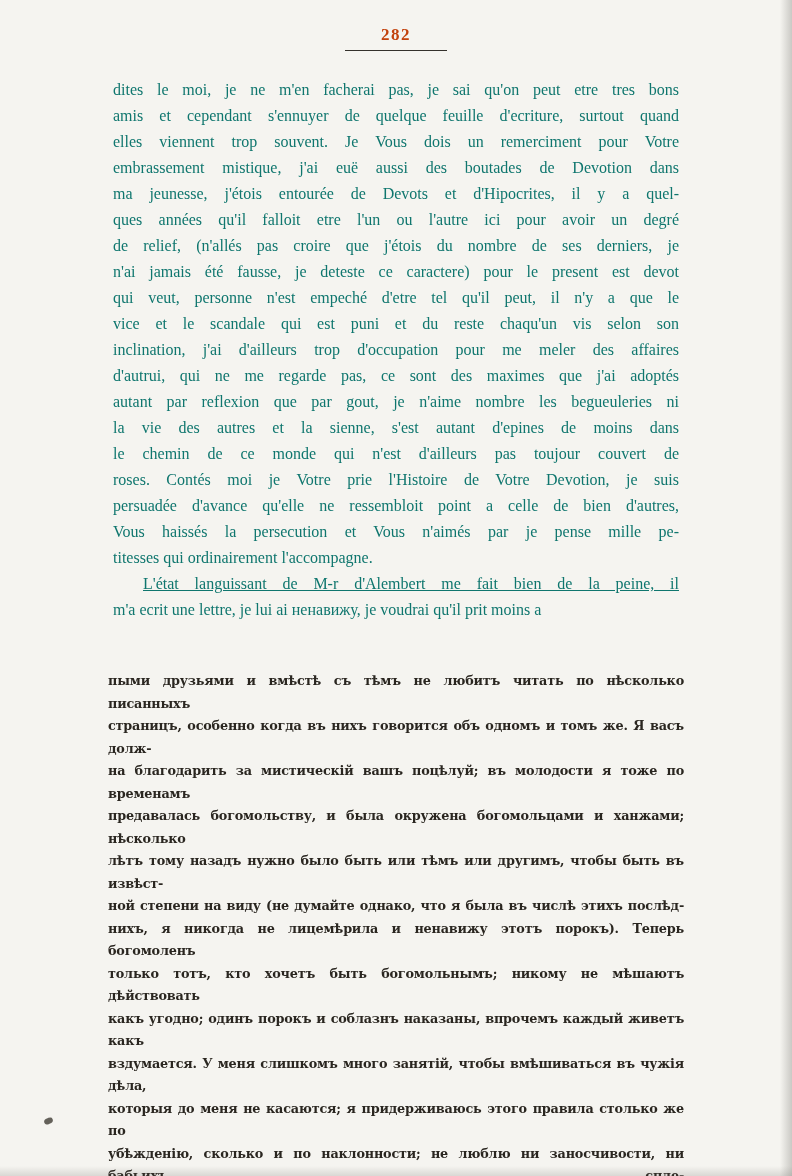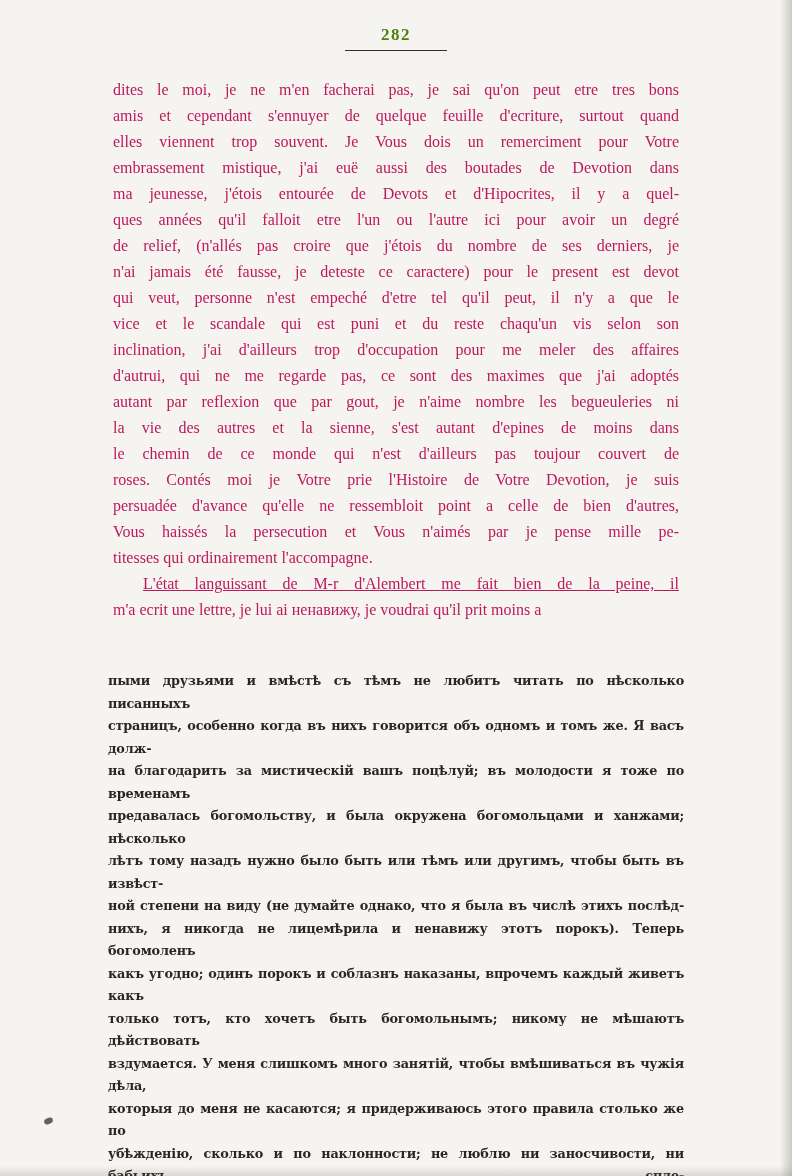--- a/index.html
+++ b/index.html
@@ -24,33 +24,33 @@
   .edge-bottom {
     position: absolute; left: 0; bottom: 0; width: 100%; height: 10px;
     background: linear-gradient(to bottom, rgba(90,88,82,0), rgba(90,88,82,0.18));
     pointer-events: none;
   }
   .pagenum-wrap { padding-top: 25px; text-align: center; }
   .pagenum {
     font-weight: bold;
     font-size: 17px;
     letter-spacing: 1.5px;
-    color: #4d7c0f;
+    color: #c2410c;
   }
   .pagenum-rule {
     width: 102px; height: 0;
     border-top: 1.4px solid #34312c;
     margin: 5px auto 0 auto;
   }
   .french-block {
     width: 566px;
     margin: 26px auto 0 auto;
     font-size: 16px;
     line-height: 26px;
-    color: #be185d;
+    color: #0f766e;
   }
   .footnote-block {
     width: 576px;
     margin: 47px auto 0 auto;
     font-family: "DejaVu Serif", serif;
     font-weight: bold;
     font-size: 12.8px;
     line-height: 22.5px;
     letter-spacing: -0.2px;
     color: #2a2620;
@@ -112,22 +112,22 @@
     </div>
 
   <div class="footnote-block">
       <div class="line">пыми друзьями и вмѣстѣ съ тѣмъ не любитъ читать по нѣсколько писанныхъ</div>
       <div class="line">страницъ, особенно когда въ нихъ говорится объ одномъ и томъ же. Я васъ долж-</div>
       <div class="line">на благодарить за мистическій вашъ поцѣлуй; въ молодости я тоже по временамъ</div>
       <div class="line">предавалась богомольству, и была окружена богомольцами и ханжами; нѣсколько</div>
       <div class="line">лѣтъ тому назадъ нужно было быть или тѣмъ или другимъ, чтобы быть въ извѣст-</div>
       <div class="line">ной степени на виду (не думайте однако, что я была въ числѣ этихъ послѣд-</div>
       <div class="line">нихъ, я никогда не лицемѣрила и ненавижу этотъ порокъ). Теперь богомоленъ</div>
+      <div class="line">только тотъ, кто хочетъ быть богомольнымъ; никому не мѣшаютъ дѣйствовать</div>
       <div class="line">какъ угодно; одинъ порокъ и соблазнъ наказаны, впрочемъ каждый живетъ какъ</div>
-      <div class="line">только тотъ, кто хочетъ быть богомольнымъ; никому не мѣшаютъ дѣйствовать</div>
       <div class="line">вздумается. У меня слишкомъ много занятій, чтобы вмѣшиваться въ чужія дѣла,</div>
       <div class="line">которыя до меня не касаются; я придерживаюсь этого правила столько же по</div>
       <div class="line">убѣжденію, сколько и по наклонности; не люблю ни заносчивости, ни бабьихъ спле-</div>
     </div>
 
   <div class="speck"></div>
   <div class="edge-right"></div>
   <div class="edge-bottom"></div>
 
 </div>

